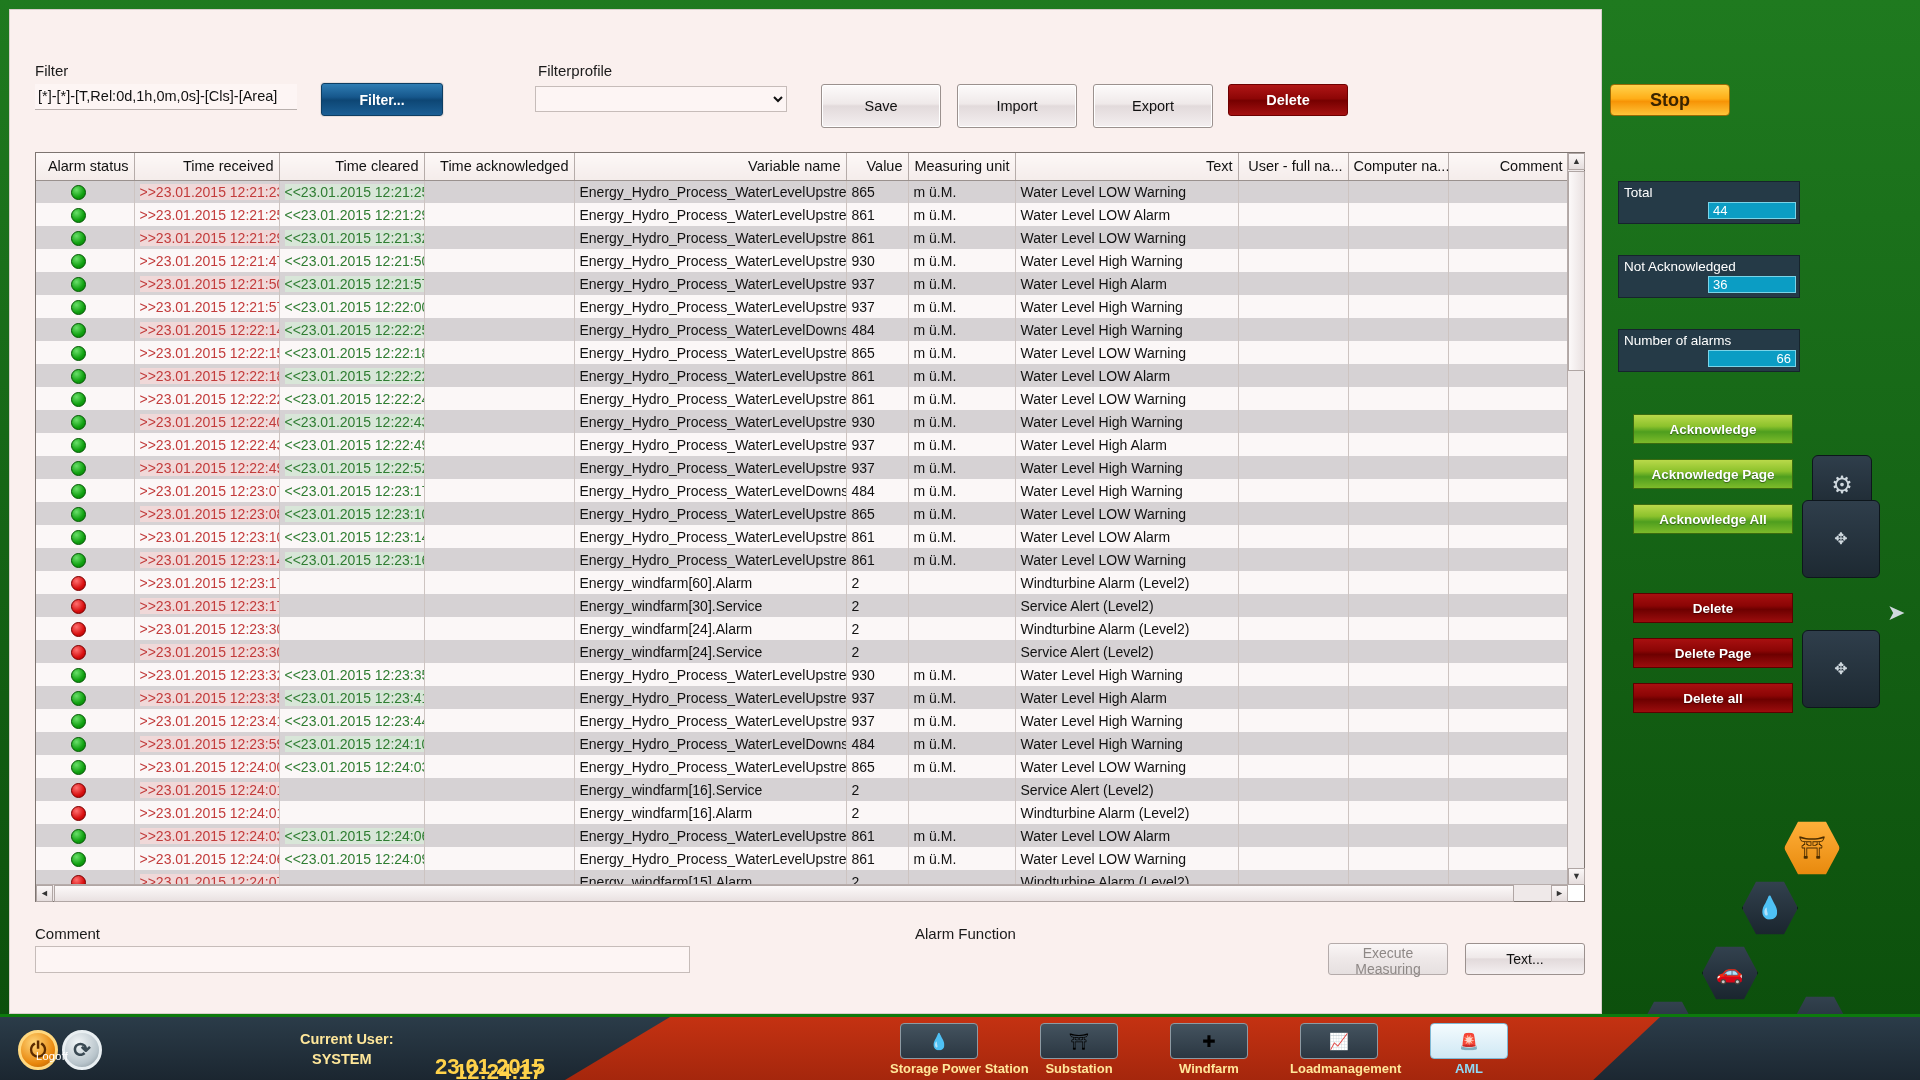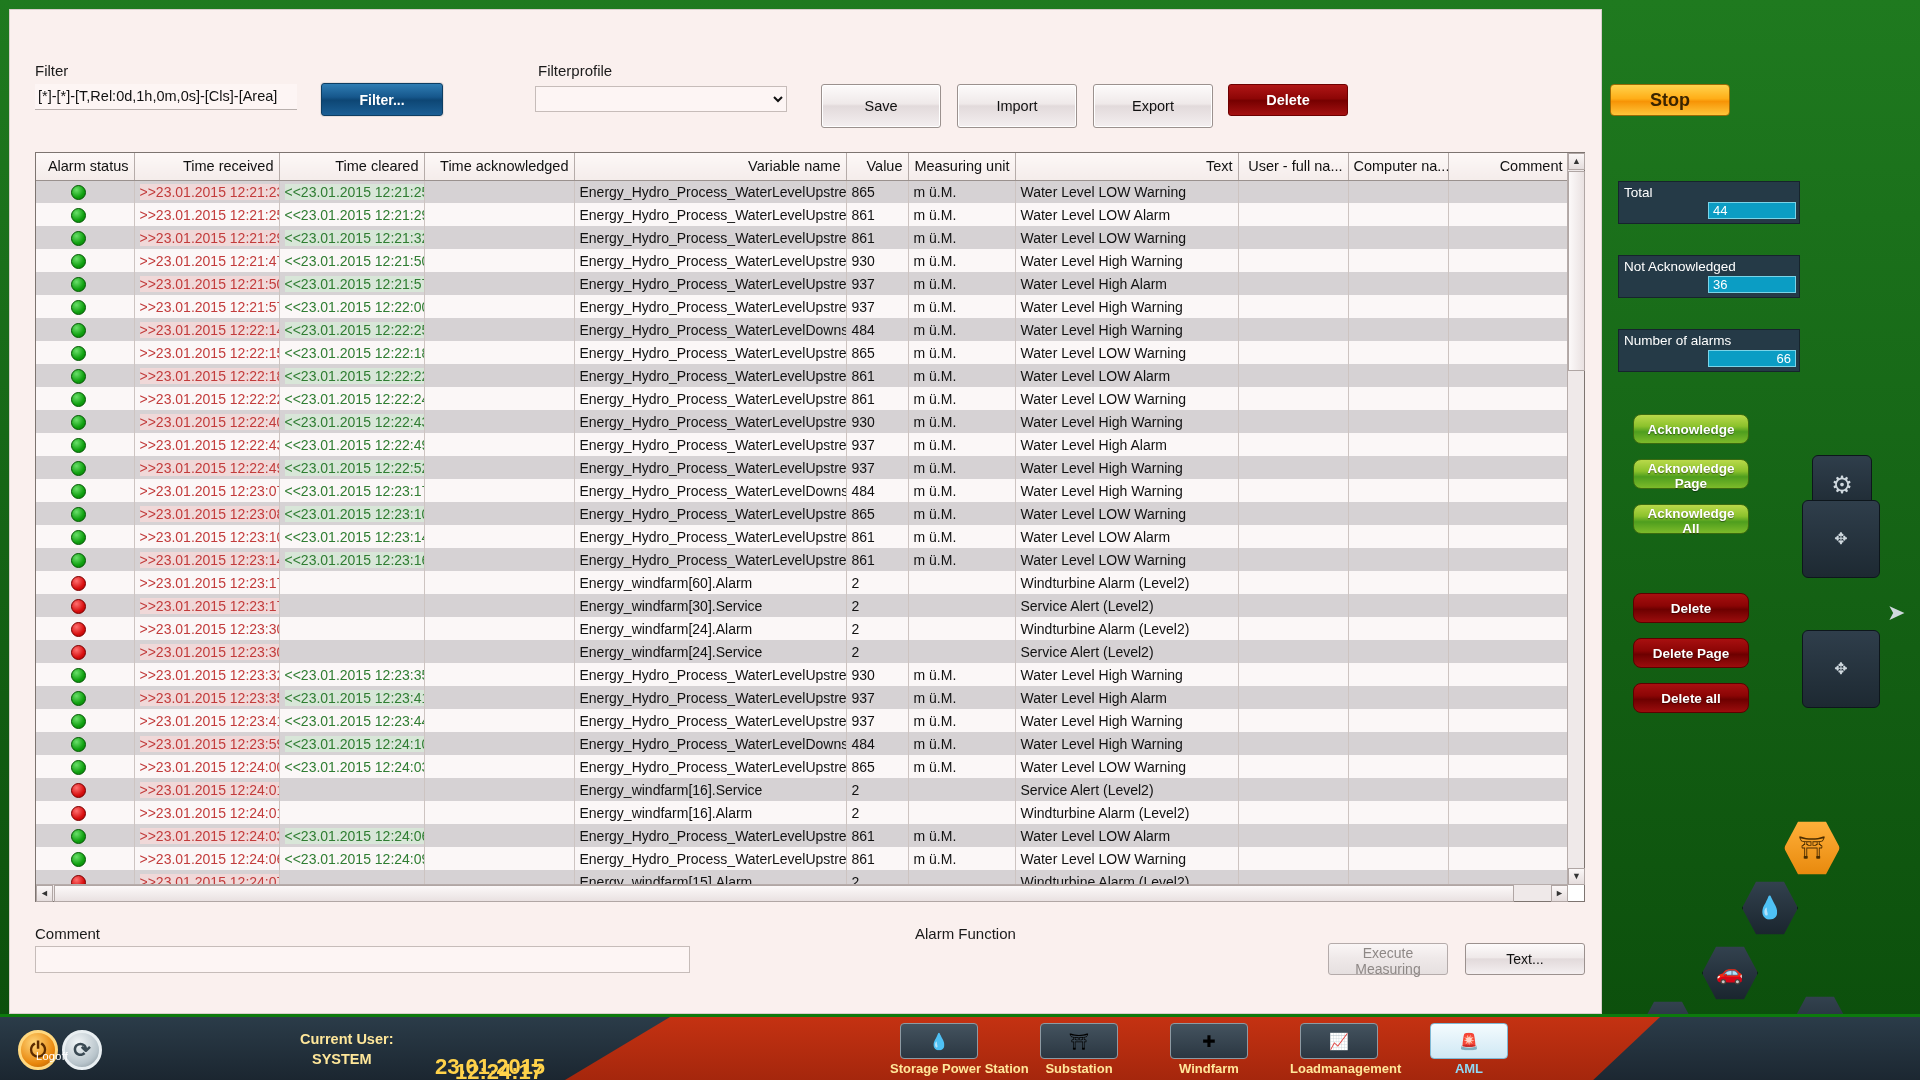--- a/index.html
+++ b/index.html
@@ -251,23 +251,23 @@
     background: #0b9dc4;
     border: 1px solid #7ad4e8;
   }
   .stat-box .bar span {
     position:absolute; left:4px; top:0px;
     font-size:13px; color:#ffffff; line-height:16px;
   }
   .stat-box .bar.right-num span { left:auto; right:4px; }
 
   .act-btn {
-    display:block; width:116px; height:30px;
+    display:block; width:160px; height:30px;
     margin: 0 0 15px 15px;
-    border-radius: 8px;
+    border-radius: 0;
     font-size: 13.5px; font-weight: bold; color: #fff;
     text-shadow: 0 1px 1px rgba(0,0,0,.45);
     cursor: pointer;
   }
   .act-green {
     border:1px solid #3b6b10;
     background: linear-gradient(180deg,#b9d94a 0%,#8cc22c 40%,#4e9e1e 60%,#7dbb2a 100%);
   }
   .act-red {
     border:1px solid #5c0000;

